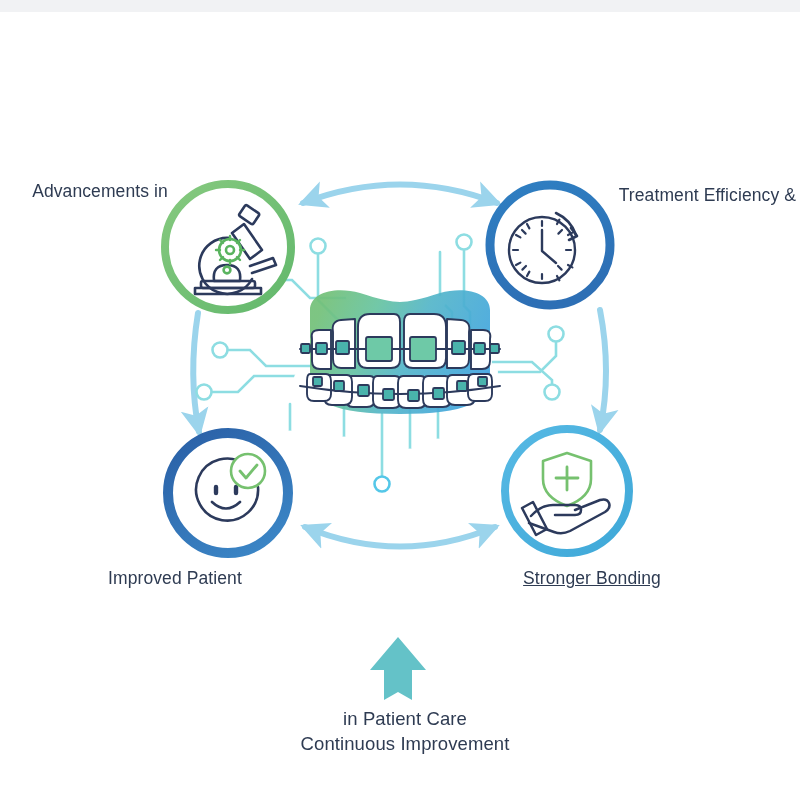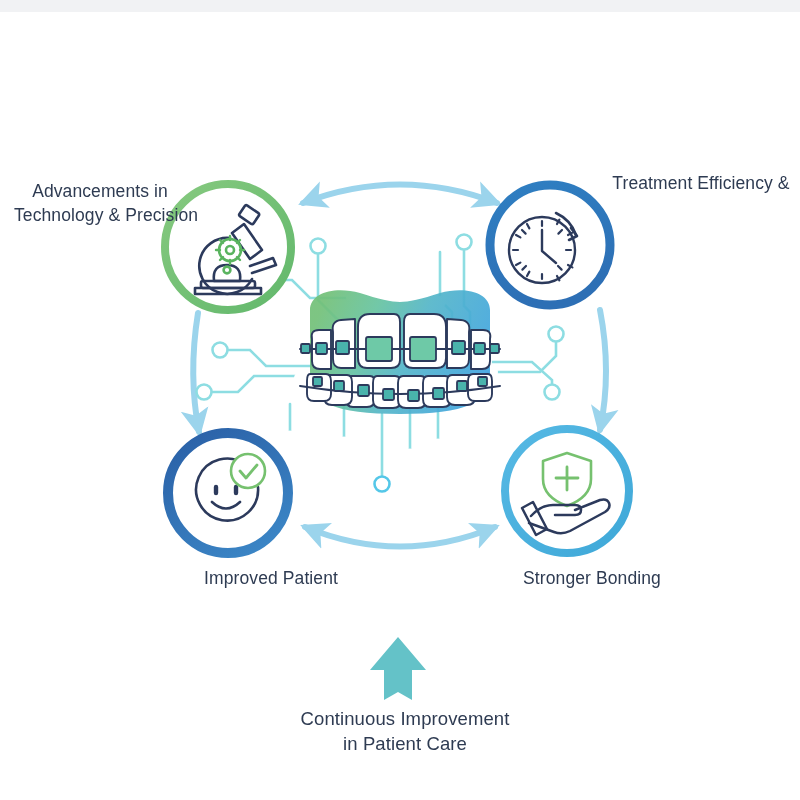--- a/index.html
+++ b/index.html
@@ -37,23 +37,23 @@
   }
   .lbl {
     position: absolute;
     color: #2e3b52;
     font-size: 17.5px;
     line-height: 1.35;
     letter-spacing: 0.1px;
     white-space: nowrap;
   }
   .lbl-tl { left: 14px;  top: 180px; text-align: center; width: 172px; }
-  .lbl-tr { left: 606px; top: 172px; text-align: center;  width: 190px; }
-  .lbl-bl { left: 108px; top: 567px; text-align: right; width: 230px; }
-  .lbl-br { left: 492px; top: 567px; text-align: center; width: 200px; }
+  .lbl-tr { left: 606px; top: 184px; text-align: right;  width: 190px; }
+  .lbl-bl { left: 108px; top: 567px; text-align: left; width: 230px; }
+  .lbl-br { left: 492px; top: 567px; text-align: center; width: 200px; text-decoration: underline; }
   .lbl-bottom {
     left: 260px; top: 707px; width: 290px;
     text-align: center; font-size: 18.5px;
   }
   .lbl span { display: block; }
 </style>
 </head>
 <body>
 
 <div id="canvas">
@@ -283,33 +283,32 @@
       </g>
     </g>
 
     <g>
       <path d="M 398 637 L 426 670 L 412 670 L 412 700 L 398 692 L 384 700 L 384 670 L 370 670 Z" fill="#64c2c8"></path>
     </g>
   </svg>
 
   <div class="lbl lbl-tl">
     <span>Advancements in</span>
-    <span>Technology &amp; Precision</span>
   </div>
 
   <div class="lbl lbl-tr">
     <span>Treatment Efficiency &amp;</span>
   </div>
 
   <div class="lbl lbl-bl">
     <span>Improved Patient</span>
   </div>
 
   <div class="lbl lbl-br">
     <span>Stronger Bonding</span>
   </div>
 
   <div class="lbl lbl-bottom">
+    <span>in Patient Care</span>
     <span>Continuous Improvement</span>
-    <span>in Patient Care</span>
   </div>
 
 </div>
 
 </body></html>

